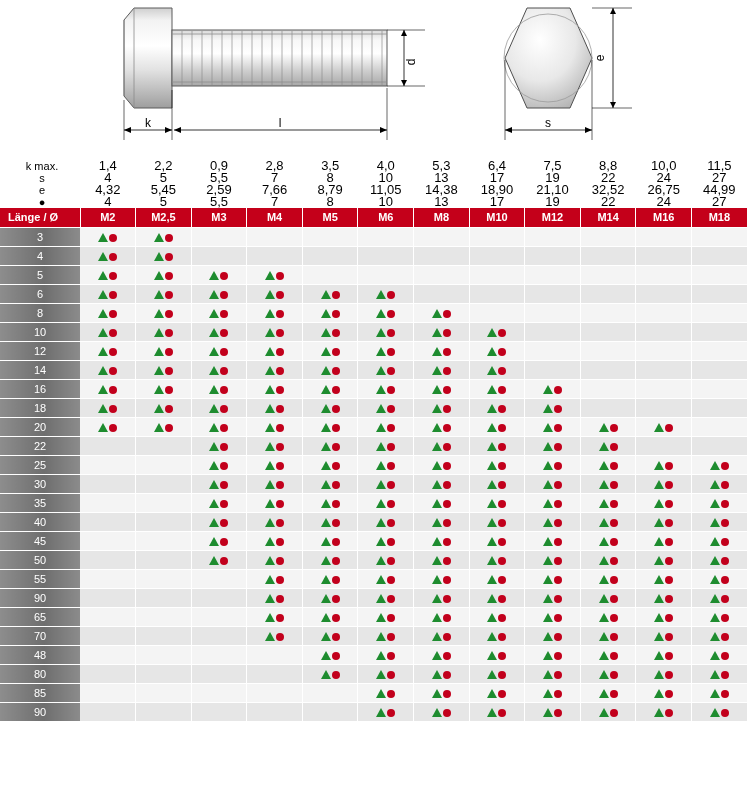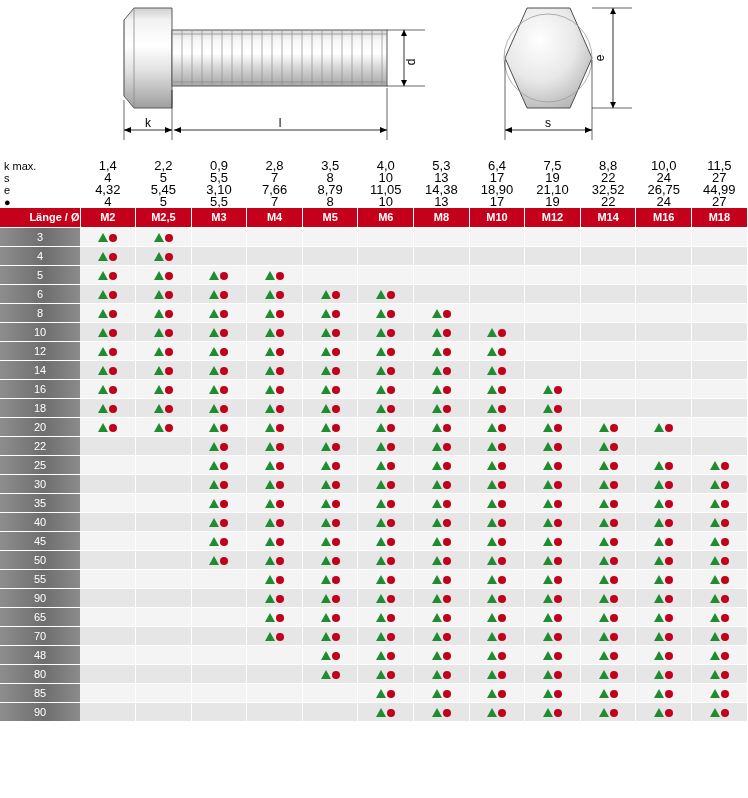--- a/index.html
+++ b/index.html
@@ -14,29 +14,29 @@
   #wrap { position: relative; width: 748px; height: 798px; }
 
   
   #drawing { position: relative; width: 748px; height: 160px; }
   svg.dwg { position:absolute; left:0; top:0; }
   table { border-collapse: collapse; width: 748px; table-layout: fixed; }
   .spec td {
     font-size: 13px; text-align: center; padding: 0; height: 12px;
     line-height: 12px;
   }
-  .spec td.lbl { text-align: left; padding-left: 4px; font-size: 11px; }
+  .spec td.lbl { text-align: center; padding-left: 4px; font-size: 11px; }
 
   
   .hdr td {
     background: #c4001a; color:#ffffff; font-weight: bold; font-size: 11.5px;
     text-align:center; height: 18px; line-height:18px;
     border-right: 1px solid #ffffff;
   }
-  .hdr td.first { text-align: right; padding-left: 20px; }
+  .hdr td.first { text-align: left; padding-left: 8px; }
 
   
   .matrix td {
     height: 19px; font-size: 11px; text-align:center; padding:0;
     border-bottom: 1px solid #ffffff;
   }
   .matrix td.len {
     color:#ffffff; font-weight:normal; text-align:center;
     background: linear-gradient(to right,#8d8d8d 0%, #6e6e6e 55%, #8b8b8b 100%);
   }
@@ -207,21 +207,21 @@
           <td>19</td>
           <td>22</td>
           <td>24</td>
           <td>27</td>
           <td>30</td>
         </tr>
         <tr>
           <td class="lbl">e</td>
           <td>4,32</td>
           <td>5,45</td>
-          <td>3,10</td>
+          <td>2,59</td>
           <td>7,66</td>
           <td>8,79</td>
           <td>11,05</td>
           <td>14,38</td>
           <td>18,90</td>
           <td>21,10</td>
           <td>32,52</td>
           <td>26,75</td>
           <td>44,99</td>
           <td>33,53</td>

